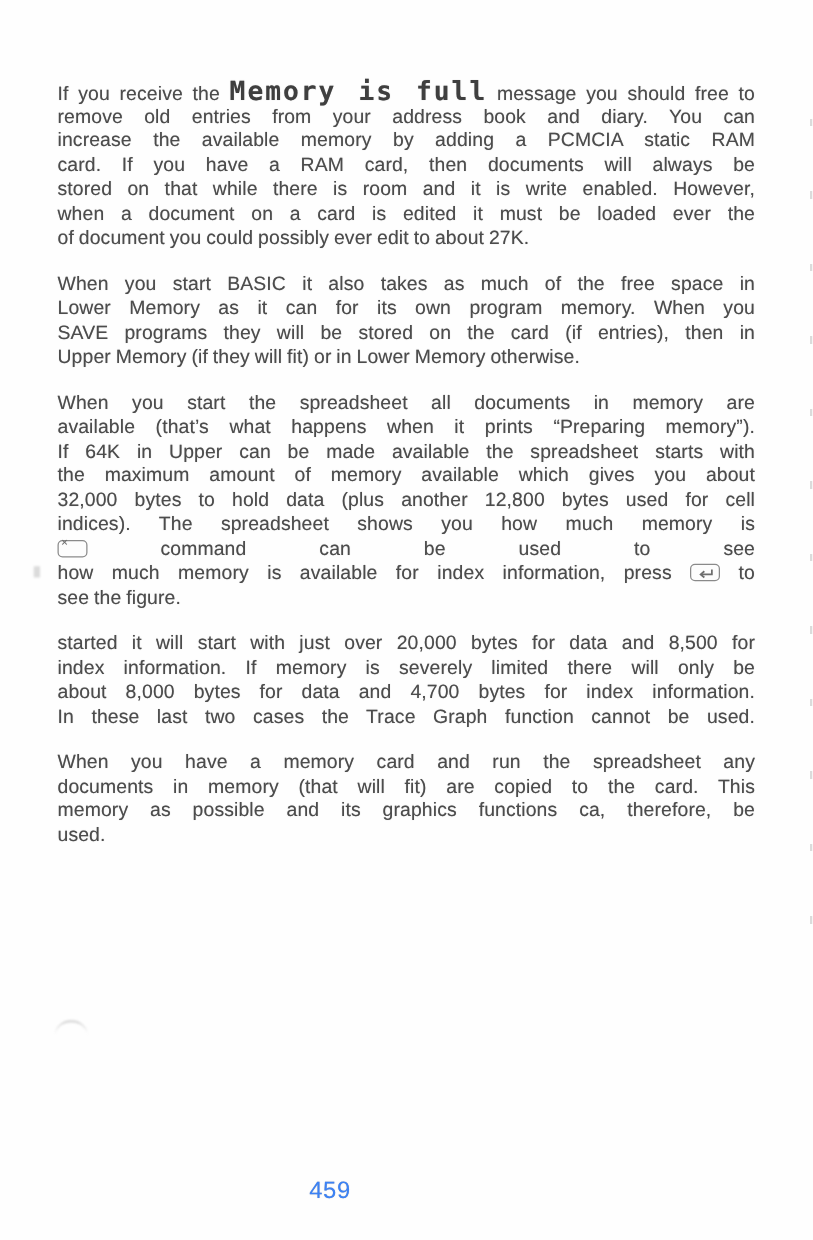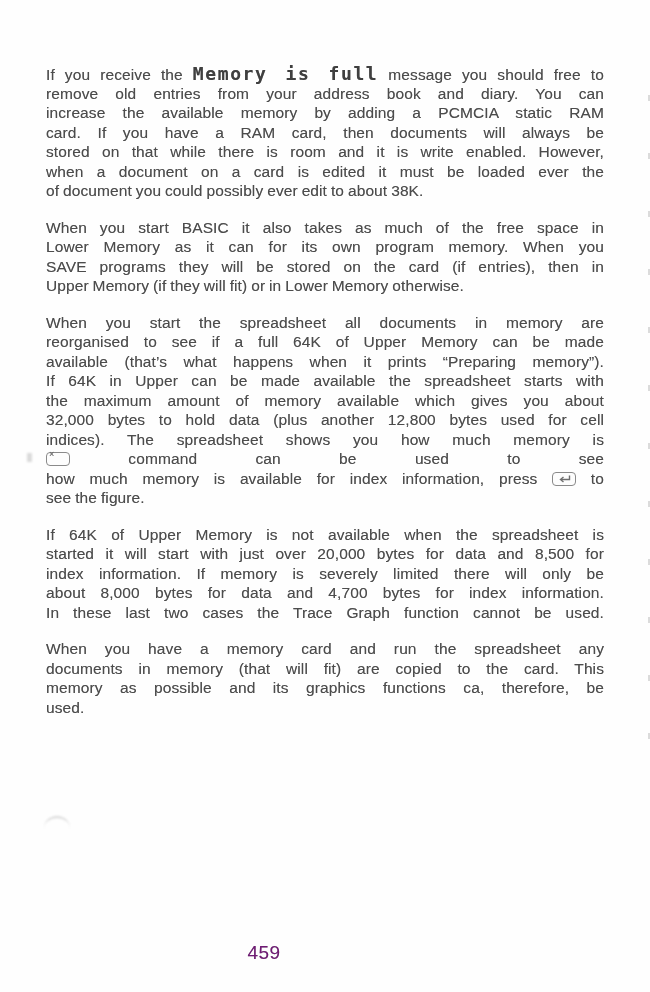--- a/index.html
+++ b/index.html
@@ -33,21 +33,21 @@
     color: #4c4c4c;
     text-shadow: 0 0 0.6px rgba(90,90,90,0.55);
   }
   .ln.last {
     text-align: left;
     text-align-last: left;
   }
   .code {
     font-family: "DejaVu Sans Mono", monospace;
     font-weight: bold;
-    font-size: 18px;
+    font-size: 21px;
     letter-spacing: 1.6px;
     color: #3f3f3f;
   }
   .key {
     display: inline-block;
     position: relative;
     width: 24px; height: 14px;
     border: 1.4px solid #8a8a8a;
     border-radius: 4px;
     vertical-align: -2px;
@@ -62,21 +62,21 @@
     color: #6e6e6e;
     letter-spacing: 0;
   }
   .key svg { position: absolute; left: 4px; top: 1.5px; }
   .footer {
     position: absolute;
     top: 942px; left: 264px;
     transform: translateX(-50%);
     font-size: 19px;
     letter-spacing: 0.5px;
-    color: #701a75;
+    color: #3b82f6;
     text-shadow: 0 0 0.6px rgba(90,90,90,0.5);
   }
   
   .smudge {
     position: absolute;
     left: 44px; top: 816px;
     width: 26px; height: 10px;
     border-top: 2px solid rgba(150,150,150,0.35);
     border-radius: 50% 50% 0 0 / 100% 100% 0 0;
     filter: blur(1px);
@@ -107,33 +107,32 @@
 
   <div class="text-block">
 
     <div class="para">
       <div class="ln"><span>If you receive the </span><span class="code">Memory is full</span><span> message you should free to</span></div>
       <div class="ln">remove old entries from your address book and diary. You can</div>
       <div class="ln">increase the available memory by adding a PCMCIA static RAM</div>
       <div class="ln">card. If you have a RAM card, then documents will always be</div>
       <div class="ln">stored on that while there is room and it is write enabled. However,</div>
       <div class="ln">when a document on a card is edited it must be loaded ever the</div>
-      <div class="ln last">of document you could possibly ever edit to about 38K.</div>
+      <div class="ln last">of document you could possibly ever edit to about 27K.</div>
     </div>
 
     <div class="para">
       <div class="ln">When you start BASIC it also takes as much of the free space in</div>
       <div class="ln">Lower Memory as it can for its own program memory. When you</div>
       <div class="ln">SAVE programs they will be stored on the card (if entries), then in</div>
       <div class="ln last">Upper Memory (if they will fit) or in Lower Memory otherwise.</div>
     </div>
 
     <div class="para">
       <div class="ln">When you start the spreadsheet all documents in memory are</div>
-      <div class="ln">reorganised to see if a full 64K of Upper Memory can be made</div>
       <div class="ln">available (that’s what happens when it prints “Preparing memory”).</div>
       <div class="ln">If 64K in Upper can be made available the spreadsheet starts with</div>
       <div class="ln">the maximum amount of memory available which gives you about</div>
       <div class="ln">32,000 bytes to hold data (plus another 12,800 bytes used for cell</div>
       <div class="ln">indices). The spreadsheet shows you how much memory is</div>
       <div class="ln">
         <span class="key"><span class="key-x">×</span></span>
         <span>command can be used to see</span>
       </div>
       <div class="ln">
@@ -141,21 +140,20 @@
         <span class="key"><svg width="15" height="11" viewBox="0 0 15 11">
               <path d="M12.5 1.5 v4 H4" fill="none" stroke="#6e6e6e" stroke-width="1.4"></path>
               <path d="M6.5 3 L3.5 5.5 L6.5 8" fill="none" stroke="#6e6e6e" stroke-width="1.4"></path>
             </svg></span>
         <span>to</span>
       </div>
       <div class="ln last">see the figure.</div>
     </div>
 
     <div class="para">
-      <div class="ln">If 64K of Upper Memory is not available when the spreadsheet is</div>
       <div class="ln">started it will start with just over 20,000 bytes for data and 8,500 for</div>
       <div class="ln">index information. If memory is severely limited there will only be</div>
       <div class="ln">about 8,000 bytes for data and 4,700 bytes for index information.</div>
       <div class="ln">In these last two cases the Trace Graph function cannot be used.</div>
     </div>
 
     <div class="para">
       <div class="ln">When you have a memory card and run the spreadsheet any</div>
       <div class="ln">documents in memory (that will fit) are copied to the card. This</div>
       <div class="ln">memory as possible and its graphics functions ca, therefore, be</div>

